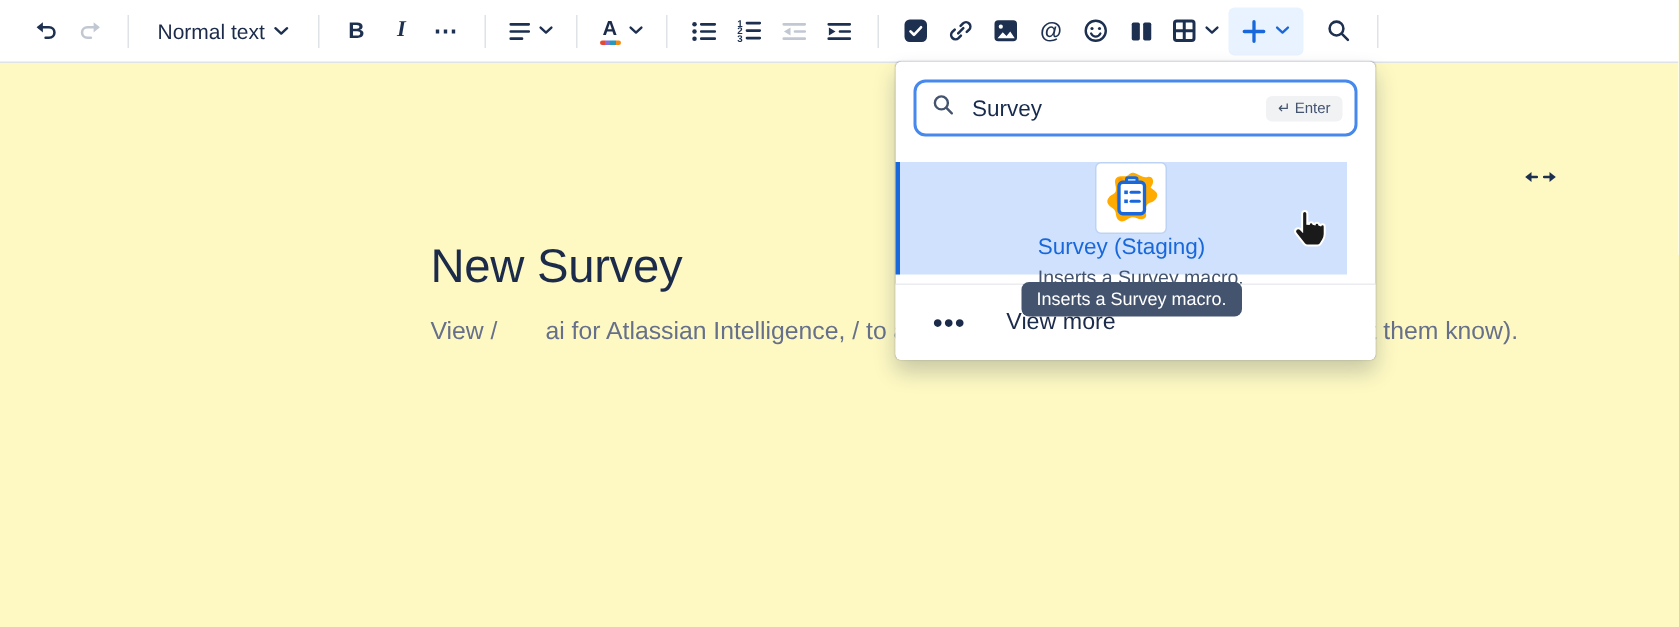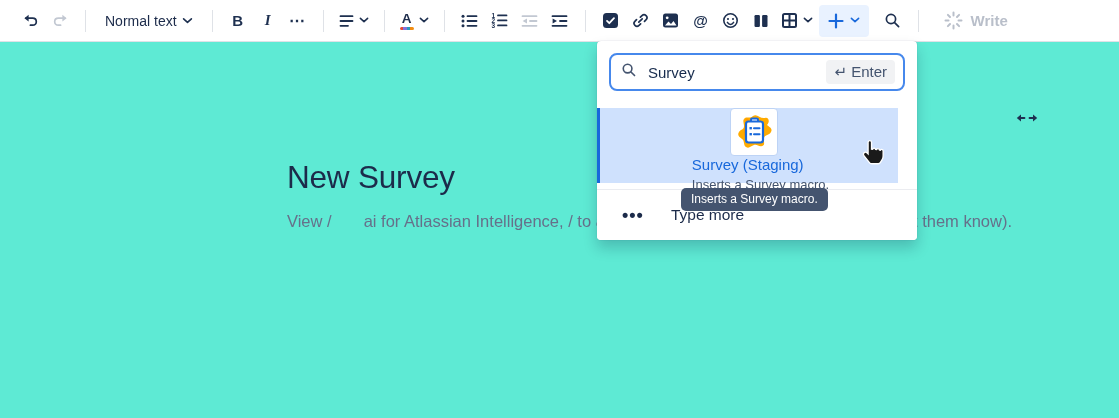--- a/index.html
+++ b/index.html
@@ -1,16 +1,16 @@
 <!DOCTYPE html>
 <html><head>
 <meta charset="utf-8">
 <style>
   html,body{margin:0;padding:0;background:#fff;}
-  .screen{position:relative;width:1119px;height:418px;background:#5eead4;overflow:hidden;
+  .screen{position:relative;width:1119px;height:418px;background:#fef9c3;overflow:hidden;
           font-family:"Liberation Sans","DejaVu Sans",sans-serif;color:#1e3050;}
 
   
   .toolbar{position:absolute;left:0;top:0;width:100%;height:42px;box-sizing:border-box;
            display:flex;align-items:center;padding:0 14px 0 16px;gap:2px;
            background:#fff;border-bottom:1px solid #dfe2e7;z-index:5;}
   .tb-btn{height:30px;min-width:28px;padding:0 4px;display:flex;align-items:center;justify-content:center;
           gap:5px;border:none;background:transparent;border-radius:4px;cursor:pointer;color:#1e3050;}
   .tb-btn svg{display:block}
   .tb-sep{width:1px;height:22px;background:#dfe2e7;margin:0 9px;flex:none;}
@@ -38,21 +38,21 @@
           text-decoration-thickness:1px;text-underline-offset:3px;margin-left:32px;}
   .width-toggle{position:absolute;left:1014px;top:110px;z-index:1;background:none;border:none;padding:0;cursor:pointer;}
 
   
   .panel{position:absolute;left:597px;top:41px;width:320px;height:199px;background:#fff;
          border-radius:4px;box-shadow:0 0 1px rgba(9,30,66,.31),0 8px 14px rgba(9,30,66,.22);z-index:20;}
   .search-row{position:absolute;left:12px;top:12px;width:296px;height:38px;box-sizing:border-box;
               border:2px solid #4688ec;border-radius:8px;display:flex;align-items:center;padding:0 8px 0 10px;background:#fff;}
   .search-row input{border:none;outline:none;flex:1;min-width:0;margin-left:9px;font-size:15px;
                     color:#172b4d;font-family:inherit;background:transparent;}
-  .enter-badge{flex:none;background:#f1f2f4;border-radius:4px;padding:3px 8px;font-size:15px;color:#44546f;}
+  .enter-badge{flex:none;background:#f1f2f4;border-radius:4px;padding:3px 8px;font-size:10px;color:#44546f;}
 
   .result-item{position:absolute;left:0;top:67px;width:301px;height:75px;box-sizing:border-box;
                background:#cfe1fd;border-left:3px solid #1868db;display:flex;align-items:center;
                padding-left:10px;cursor:pointer;flex-direction:column;}
   .macro-tile{flex:none;width:48px;height:48px;box-sizing:border-box;background:#fff;border:1px solid #bdd3f5;
               border-radius:4px;display:flex;align-items:center;justify-content:center;}
   .result-text{margin-left:13px;}
   .result-title{font-size:15px;color:#1868db;font-weight:500;}
   .result-desc{font-size:13px;color:#44546f;margin-top:4px;}
 
@@ -280,30 +280,20 @@
       <span>
         <svg width="17" height="17" viewBox="0 0 17 17">
             <circle cx="7" cy="7" r="4.6" fill="none" stroke="#1e3050" stroke-width="1.7"></circle>
             <path d="M10.6 10.6l4 4" stroke="#1e3050" stroke-width="1.7" stroke-linecap="round"></path>
           </svg>
       </span>
     </button>
 
     <div class="tb-sep"></div>
 
-    <button class="tb-btn write-btn">
-      <span>
-        <svg width="19" height="19" viewBox="0 0 19 19">
-            <g stroke="#b9bfca" stroke-width="2" stroke-linecap="round">
-              <path d="M9.5 1.5v3M9.5 14.5v3M1.5 9.5h3M14.5 9.5h3M3.9 3.9l2.1 2.1M13 13l2.1 2.1M15.1 3.9 13 6M6 13l-2.1 2.1"></path>
-            </g>
-          </svg>
-      </span>
-      <span class="tb-label">Write</span>
-    </button>
   </div>
 
   <h1 class="page-title">New Survey</h1>
 
   <button class="width-toggle">
     <span>
       <svg width="26" height="16" viewBox="0 0 26 16">
           <g stroke="#1e3050" stroke-width="1.8" stroke-linecap="round">
             <path d="M10.5 8H5.5M15.5 8h5"></path>
           </g>
@@ -347,21 +337,21 @@
       <span class="result-text">
         <div class="result-title">Survey (Staging)</div>
         <div class="result-desc">Inserts a Survey macro.</div>
       </span>
     </div>
 
     <div class="panel-divider"></div>
 
     <button class="view-more">
       <span class="vm-dots">•••</span>
-      <span class="vm-label">Type more</span>
+      <span class="vm-label">View more</span>
     </button>
 
     <div class="tooltip">Inserts a Survey macro.</div>
   </div>
 
   <div class="cursor">
     <svg width="23" height="27" viewBox="0 0 24 28">
       <path d="M9.2 1.6c1 0 1.8.8 1.8 1.8v7.2l1.1.1c.1-.7.8-1.2 1.5-1.2.8 0 1.4.5 1.6 1.2l1 .2c.2-.6.8-1 1.5-1 .8 0 1.5.6 1.6 1.4l.9.3c.2-.5.7-.8 1.3-.8.9 0 1.6.7 1.6 1.6v5.2c0 1.5-.4 2.9-1.2 4.2l-1.6 2.6c-.5.8-1.4 1.3-2.3 1.3h-6.9c-.9 0-1.8-.5-2.3-1.2L3 17.2c-.7-.9-.6-2.2.2-3 .8-.8 2.2-.8 3 0l1.2 1.2V3.4c0-1 .8-1.8 1.8-1.8z" fill="#1a1a1a" stroke="#fff" stroke-width="1.4"></path>
     </svg>
   </div>

